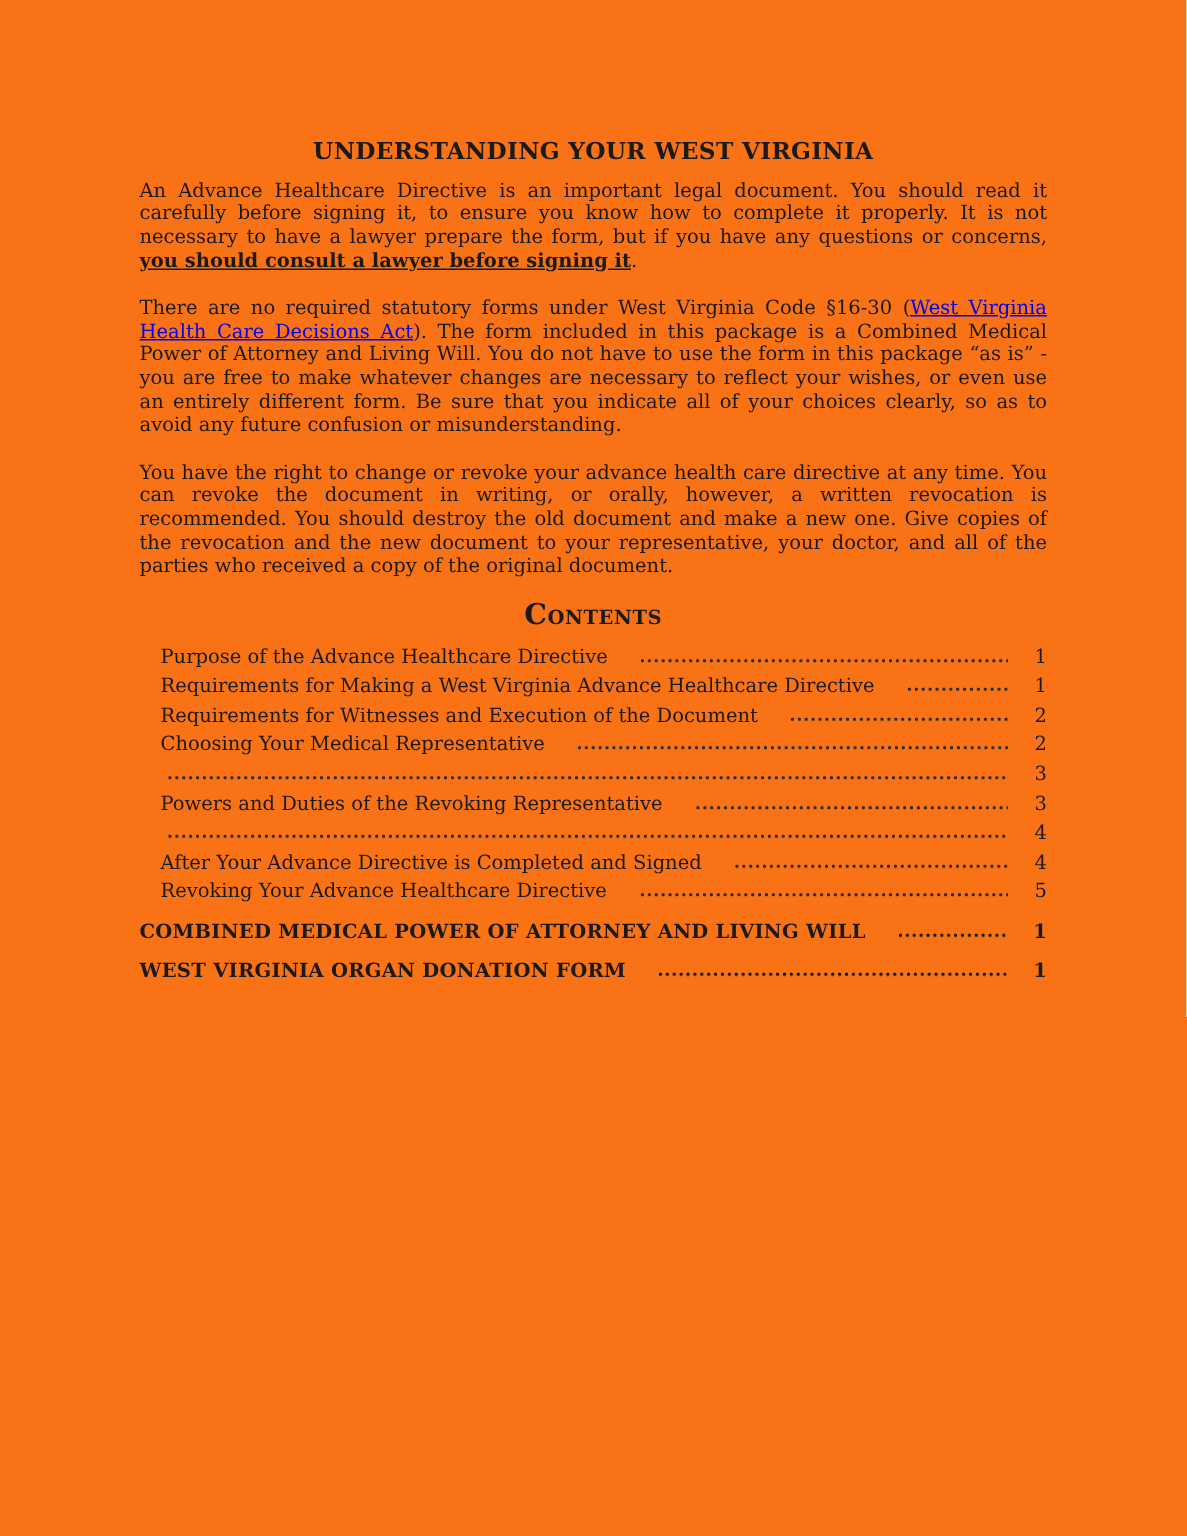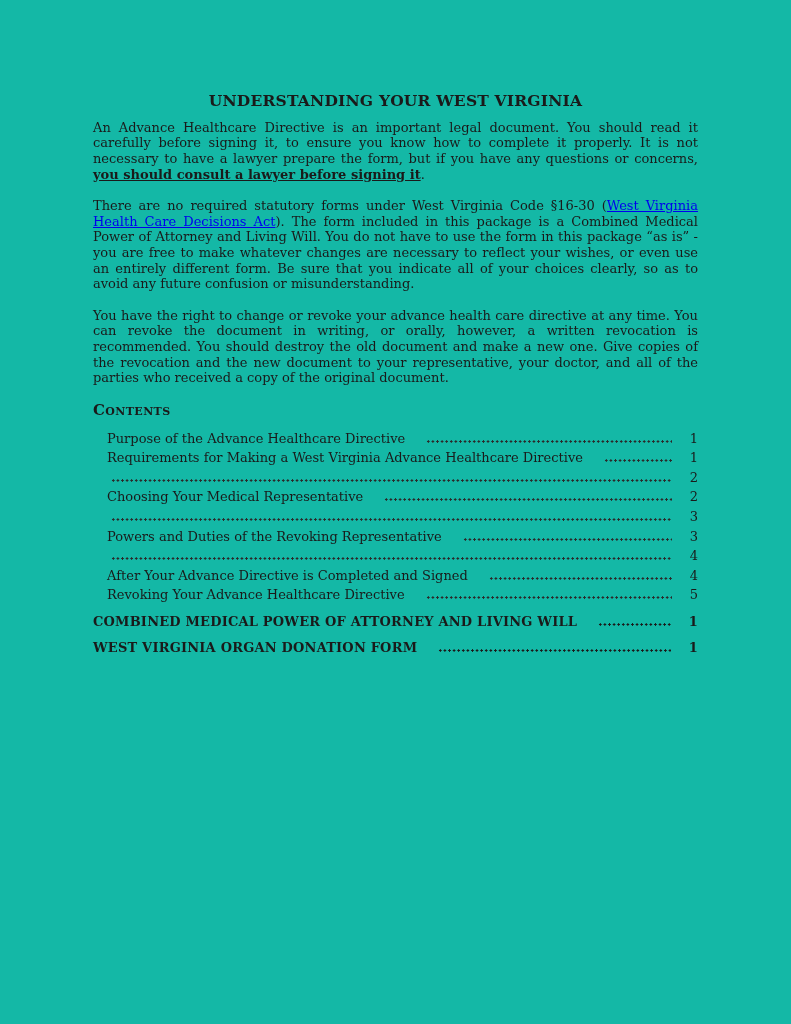--- a/index.html
+++ b/index.html
@@ -5,21 +5,21 @@
   html, body {
     margin: 0;
     padding: 0;
     background: #ffffff;
   }
   .page {
     position: relative;
     width: 791px;
     height: 1024px;
     margin: 0 auto;
-    background: #14b8a6;
+    background: #f97316;
     box-sizing: border-box;
     padding: 92px 93px 0 93px;
     font-family: "DejaVu Serif", "Liberation Serif", serif;
     color: #1a1a1a;
     overflow: hidden;
   }
   h1.doc-title {
     margin: 0 0 10px 0;
     text-align: center;
     font-size: 15.5px;
@@ -35,22 +35,22 @@
     text-align: justify;
   }
   p.body-par strong { font-weight: bold; text-decoration: underline; }
   a.doc-link {
     color: #0000EE;
     text-decoration: underline;
     cursor: pointer;
   }
   h2.contents-heading {
     margin: 2px 0 10px 0;
-    text-align: left;
-    font-size: 15px;
+    text-align: center;
+    font-size: 19px;
     line-height: 17px;
     font-weight: bold;
     font-variant: small-caps;
     letter-spacing: 0.4px;
   }
   .toc { padding-left: 14px; }
   .toc-row {
     display: flex;
     align-items: baseline;
     font-size: 13px;
@@ -101,20 +101,21 @@
       <span class="toc-label">Purpose of the Advance Healthcare Directive</span>
       <span class="toc-dots"></span>
       <span class="toc-page">1</span>
     </div>
     <div class="toc-row">
       <span class="toc-label">Requirements for Making a West Virginia Advance Healthcare Directive</span>
       <span class="toc-dots"></span>
       <span class="toc-page">1</span>
     </div>
     <div class="toc-row">
+      <span class="toc-label">Requirements for Witnesses and Execution of the Document</span>
       <span class="toc-dots"></span>
       <span class="toc-page">2</span>
     </div>
     <div class="toc-row">
       <span class="toc-label">Choosing Your Medical Representative</span>
       <span class="toc-dots"></span>
       <span class="toc-page">2</span>
     </div>
     <div class="toc-row">
       <span class="toc-dots"></span>

